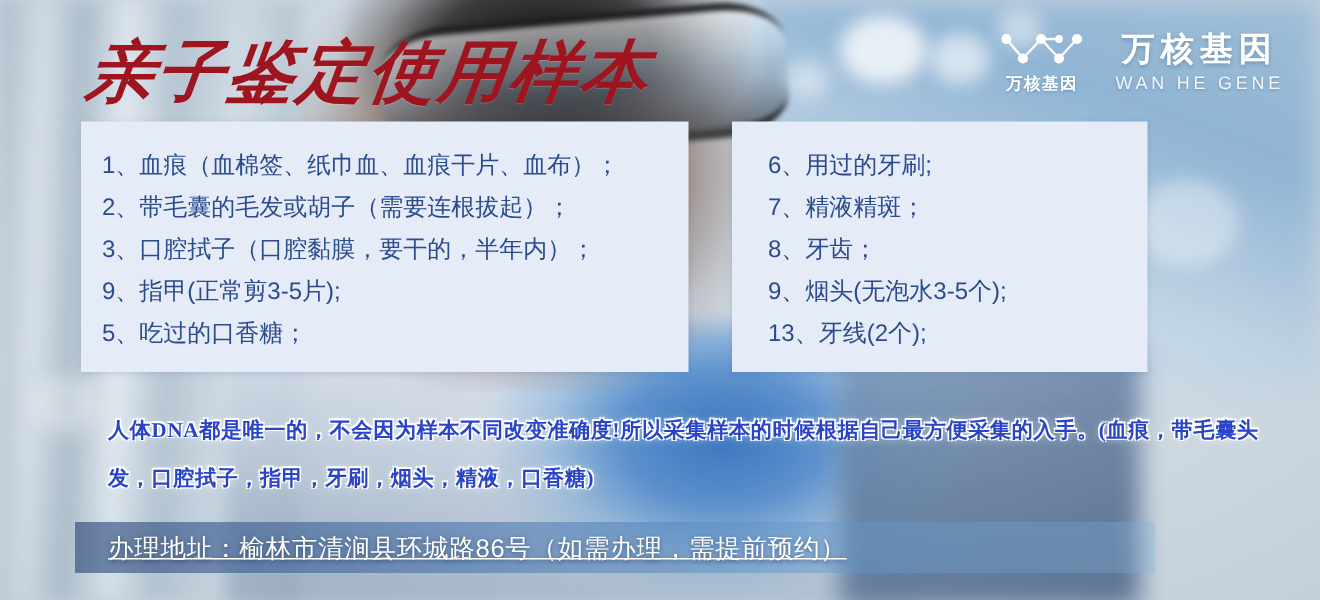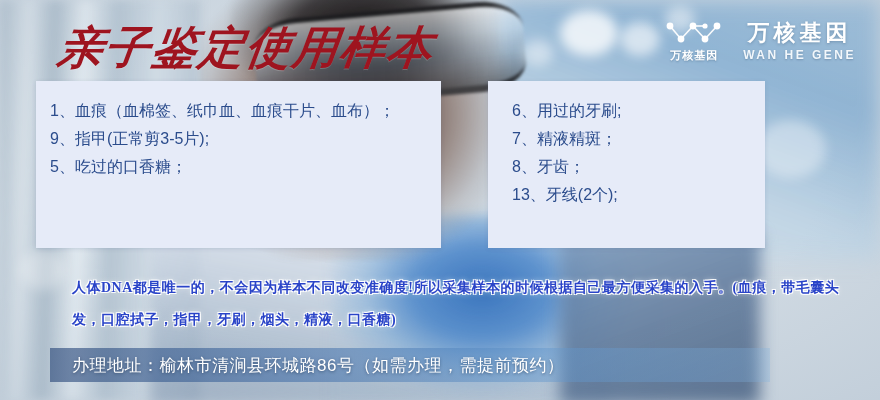--- a/index.html
+++ b/index.html
@@ -107,31 +107,31 @@
   .brand-mark .mark-cn{
     font-size:11px;font-weight:700;color:#ffffff;letter-spacing:1px;
     text-shadow:0 1px 2px rgba(60,90,120,.45);
   }
   .brand-word{display:flex;flex-direction:column;align-items:center;line-height:1;}
   .brand-word .w-cn{
     font-size:22px;font-weight:700;color:#ffffff;letter-spacing:4px;
     text-shadow:0 1px 3px rgba(60,90,120,.4);
   }
   .brand-word .w-en{
-    margin-top:5px;font-size:12px;font-weight:700;color:#f2f7fb;letter-spacing:2.5px;
+    margin-top:5px;font-size:12px;font-weight:400;color:#f2f7fb;letter-spacing:2.5px;
     text-shadow:0 1px 2px rgba(60,90,120,.4);
   }
 
   
   .panel{
     position:absolute;top:81px;height:167px;
     background:#e6ebf8;
     box-shadow:0 1px 4px rgba(70,95,140,.18);
   }
-  .panel.left{left:36px;width:405px;}
+  .panel.left{left:54px;width:405px;}
   .panel.right{left:488px;width:277px;}
   .panel ul{list-style:none;margin:0;padding:0;}
   .panel.left ul{padding:16px 0 0 14px;}
   .panel.right ul{padding:16px 0 0 24px;}
   .panel li{
     font-family:"Liberation Sans","DejaVu Sans",sans-serif;
     font-size:16px;line-height:28px;color:#2b4c8c;white-space:nowrap;
   }
 
   
@@ -154,20 +154,21 @@
     background:linear-gradient(90deg,
       rgba(40,70,120,.62) 0%, rgba(62,108,168,.55) 35%,
       rgba(96,150,205,.42) 70%, rgba(130,178,222,.30) 100%);
   }
   .addr-text{
     position:absolute;left:72px;top:348px;height:34px;
     display:flex;align-items:center;
     font-family:"Liberation Sans","DejaVu Sans",sans-serif;
     font-size:17px;color:#ffffff;letter-spacing:.5px;white-space:nowrap;
     text-shadow:0 1px 3px rgba(20,40,70,.55);
+    text-decoration:underline;
   }
 </style>
 </head>
 <body>
 
 <div id="poster">
 
   <div class="bg">
     <div class="bg-base"></div>
     <div class="bg-bar-left"></div>
@@ -214,30 +215,33 @@
     </div>
     <div class="brand-word">
       <span class="w-cn">万核基因</span>
       <span class="w-en">WAN HE GENE</span>
     </div>
   </div>
 
   <div class="panel left">
     <ul>
       <li>1、血痕（血棉签、纸巾血、血痕干片、血布）；</li>
+      <li>2、带毛囊的毛发或胡子（需要连根拔起）；</li>
+      <li>3、口腔拭子（口腔黏膜，要干的，半年内）；</li>
       <li>9、指甲(正常剪3-5片);</li>
       <li>5、吃过的口香糖；</li>
     </ul>
   </div>
 
   <div class="panel right">
     <ul>
       <li>6、用过的牙刷;</li>
       <li>7、精液精斑；</li>
       <li>8、牙齿；</li>
+      <li>9、烟头(无泡水3-5个);</li>
       <li>13、牙线(2个);</li>
     </ul>
   </div>
 
   <div class="note">人体DNA都是唯一的，不会因为样本不同改变准确度!所以采集样本的时候根据自己最方便采集的入手。(血痕，带毛囊头发，口腔拭子，指甲，牙刷，烟头，精液，口香糖)</div>
 
   <div class="addr-band"></div>
   <div class="addr-text">办理地址：榆林市清涧县环城路86号（如需办理，需提前预约）</div>
 
 </div>

